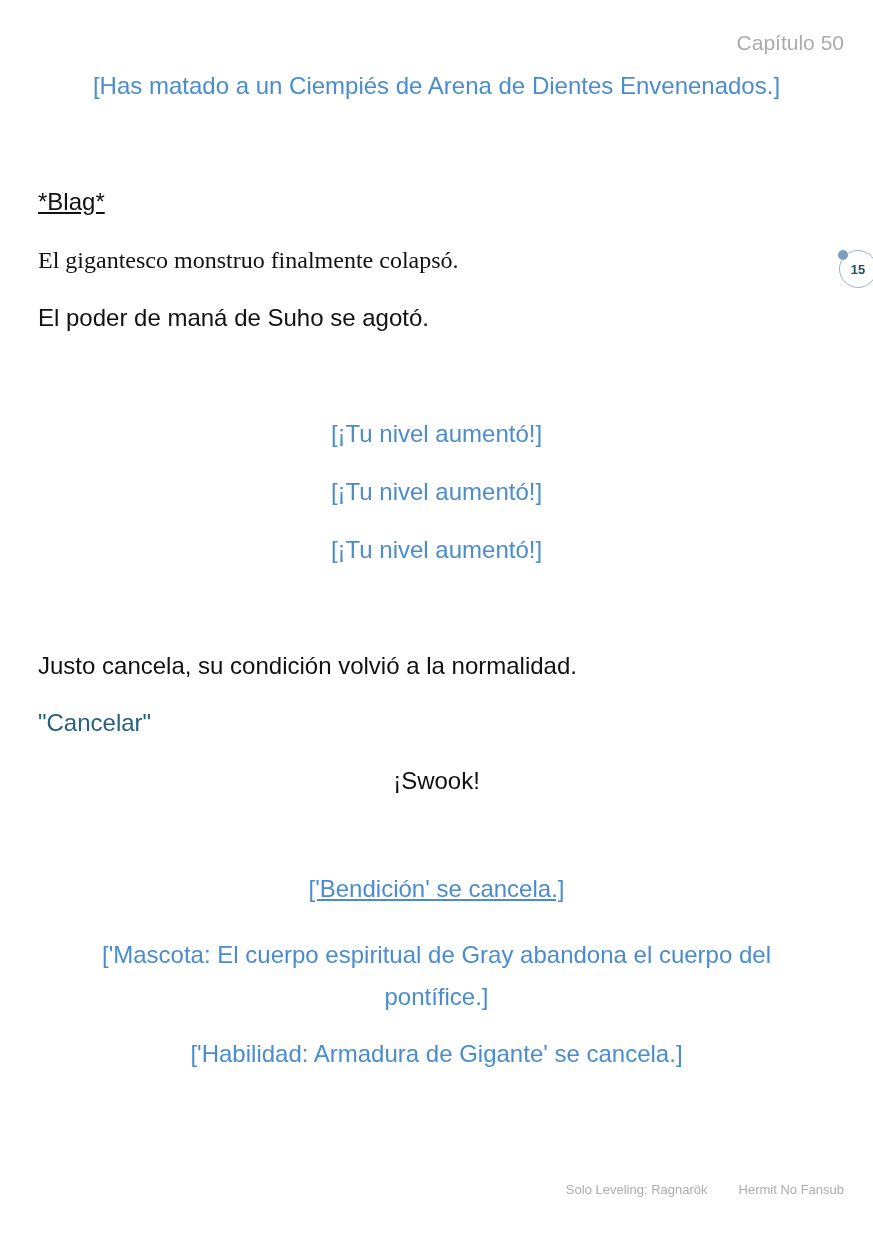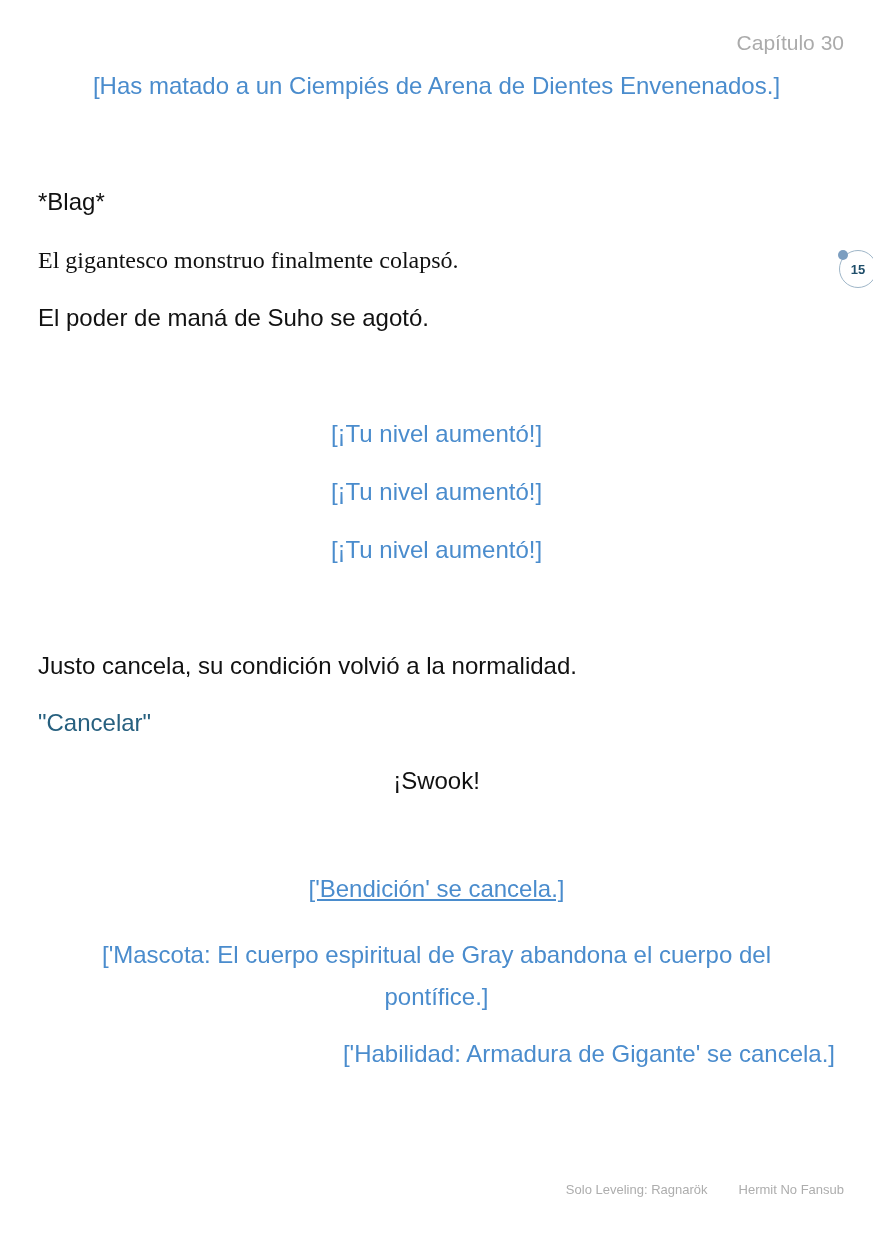--- a/index.html
+++ b/index.html
@@ -32,41 +32,41 @@
       width: 10px; height: 10px; border-radius: 50%; background: #7c9ec0;
     }
     .footer {
       position: absolute; right: 29px; top: 1182px;
       font-size: 13px; color: #adadad; display: flex; gap: 31px;
     }
   </style>
 </head>
 <body>
 
-<div class="chapter-header">Capítulo 30</div>
+<div class="chapter-header">Capítulo 50</div>
 
 <p class="line system" style="top:57px;">[Has matado a un Ciempiés de Arena de Dientes Envenenados.]</p>
 
-<p class="line narration" style="top:173px;">*Blag*</p>
+<p class="line narration" style="top:173px;text-decoration:underline;">*Blag*</p>
 <p class="line narration" style="top:231px;font-family:Liberation Serif, serif;">El gigantesco monstruo finalmente colapsó.</p>
 <p class="line narration" style="top:289px;">El poder de maná de Suho se agotó.</p>
 
 <div class="page-indicator">
   <span class="dot"></span>
   <span>15</span>
 </div>
 
 <p class="line system" style="top:405px;">[¡Tu nivel aumentó!]</p>
 <p class="line system" style="top:463px;">[¡Tu nivel aumentó!]</p>
 <p class="line system" style="top:521px;">[¡Tu nivel aumentó!]</p>
 
 <p class="line narration" style="top:637px;">Justo cancela, su condición volvió a la normalidad.</p>
 <p class="line dialogue" style="top:694px;">"Cancelar"</p>
 <p class="line narration" style="top:752px;text-align:center;">¡Swook!</p>
 
 <p class="line system" style="top:860px;text-decoration:underline;">['Bendición' se cancela.]</p>
 <p class="line system wrap" style="top:926px; left:40px; right:40px;">['Mascota: El cuerpo espiritual de Gray abandona el cuerpo del pontífice.]</p>
-<p class="line system" style="top:1025px;text-align:right;">['Habilidad: Armadura de Gigante' se cancela.]</p>
+<p class="line system" style="top:1025px;">['Habilidad: Armadura de Gigante' se cancela.]</p>
 
 <div class="footer">
   <span>Solo Leveling: Ragnarök</span>
   <span>Hermit No Fansub</span>
 </div>
 
 </body></html>

